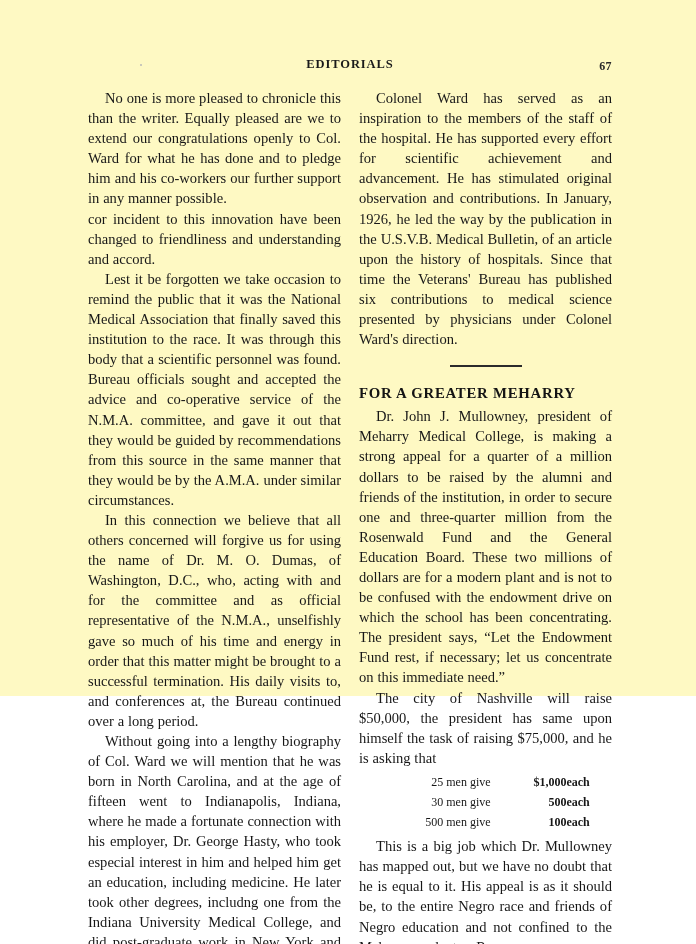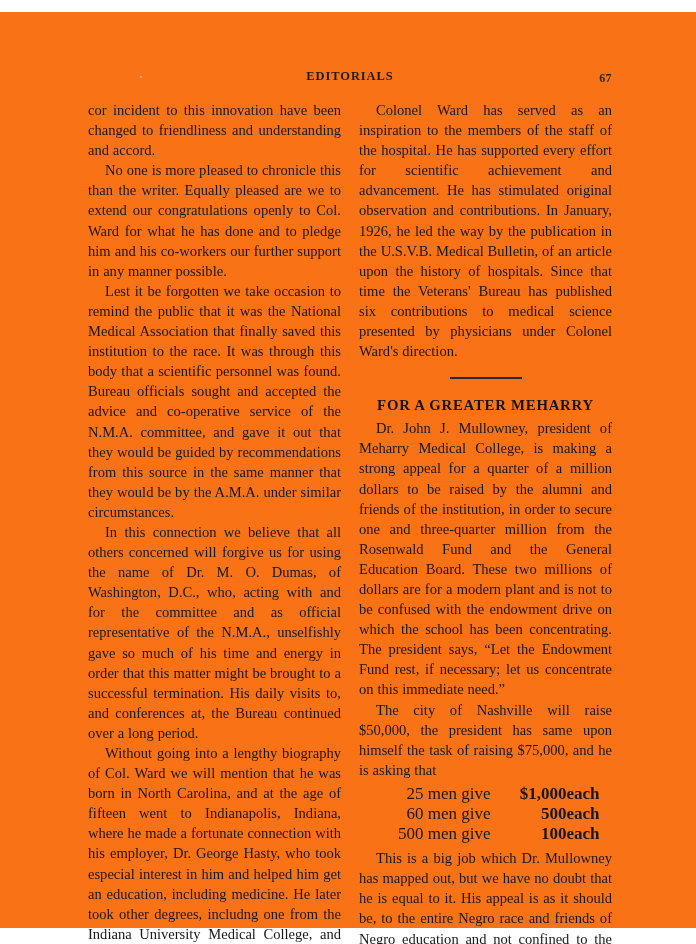--- a/index.html
+++ b/index.html
@@ -11,24 +11,24 @@
     width: 696px;
     height: 944px;
     overflow: hidden;
     font-family: "Liberation Serif", "DejaVu Serif", serif;
     color: #1a1a1a;
     position: relative;
   }
 
   .page {
     position: absolute;
-    left: 0; top: 12px;
+    left: 0; top: 0;
     width: 696px;
-    height: 916px;
-    background: #f97316;
+    height: 696px;
+    background: #fef9c3;
   }
 
   
   .running-head {
     position: absolute;
     left: 88px;
     top: 57px;
     width: 524px;
     height: 18px;
   }
@@ -102,34 +102,34 @@
     left: 50%;
     transform: translateX(-50%);
     top: 16px;
     width: 72px;
     height: 2px;
     background: #2b2b2b;
   }
   h2.section-head {
     margin: 0 0 2px 0;
     padding: 0;
-    text-align: center;
+    text-align: left;
     font-size: 14.8px;
     font-weight: bold;
     letter-spacing: 0.75px;
     line-height: 22px;
     color: #141414;
   }
 
   
   table.pledge-table {
     margin: 4px 0 4px 0;
     border-collapse: collapse;
     width: 100%;
-    font-size: 17px;
+    font-size: 12px;
     line-height: 20.1px;
   }
   table.pledge-table td {
     padding: 0;
     white-space: nowrap;
     color: #171717;
   }
   td.pt-count {
     text-align: right;
     width: 52%;
@@ -154,22 +154,22 @@
 
   <div class="running-head">
     <span class="rh-speck"></span>
     <div class="rh-title">EDITORIALS</div>
     <div class="rh-folio">67</div>
   </div>
 
   <div class="columns">
 
     <div class="col">
+      <p class="para">No one is more pleased to chronicle this than the writer.  Equally pleased are we to extend our congratulations openly to Col. Ward for what he has done and to pledge him and his co-workers our further support in any manner possible.</p>
       <p class="para cont">cor incident to this innovation have been changed to friendliness and understanding and accord.</p>
-      <p class="para">No one is more pleased to chronicle this than the writer.  Equally pleased are we to extend our congratulations openly to Col. Ward for what he has done and to pledge him and his co-workers our further support in any manner possible.</p>
       <p class="para">Lest it be forgotten we take occasion to remind the public that it was the National Medical Association that finally saved this institution to the race.  It was through this body that a scientific personnel was found.  Bureau officials sought and accepted the advice and co-operative service of the N.M.A. committee, and gave it out that they would be guided by recommendations from this source in the same manner that they would be by the A.M.A. under similar circumstances.</p>
       <p class="para">In this connection we believe that all others concerned will forgive us for using the name of Dr. M. O. Dumas, of Washington, D.C., who, acting with and for the committee and as official representative of the N.M.A., unselfishly gave so much of his time and energy in order that this matter might be brought to a successful termination.  His daily visits to, and conferences at, the Bureau continued over a long period.</p>
       <p class="para">Without going into a lengthy biography of Col. Ward we will mention that he was born in North Carolina, and at the age of fifteen went to Indianapolis, Indiana, where he made a fortunate connection with his employer, Dr. George Hasty, who took especial interest in him and helped him get an education, including medicine. He later took other degrees, includng one from the Indiana University Medical College, and did post-graduate work in New York and other places, after which he conducted a private hospital in Indianapolis.</p>
 
     </div>
 
     <div class="col">
       <p class="para">Colonel Ward has served as an inspiration to the members of the staff of the hospital.  He has supported every effort for scientific achievement and advancement.  He has stimulated original observation and contributions.  In January, 1926, he led the way by the publication in the U.S.V.B. Medical Bulletin, of an article upon the history of hospitals.  Since that time the Veterans' Bureau has published six contributions to medical science presented by physicians under Colonel Ward's direction.</p>
 
       <div class="divider-wrap">
@@ -182,21 +182,21 @@
       <p class="para">The city of Nashville will raise $50,000, the president has same upon himself the task of raising $75,000, and he is asking that</p>
 
       <table class="pledge-table">
         <tbody>
           <tr>
             <td class="pt-count">25 men give</td>
             <td class="pt-amount">$1,000</td>
             <td class="pt-each">each</td>
           </tr>
           <tr>
-            <td class="pt-count">60 men give</td>
+            <td class="pt-count">30 men give</td>
             <td class="pt-amount">500</td>
             <td class="pt-each">each</td>
           </tr>
           <tr>
             <td class="pt-count">500 men give</td>
             <td class="pt-amount">100</td>
             <td class="pt-each">each</td>
           </tr>
         </tbody>
       </table>

